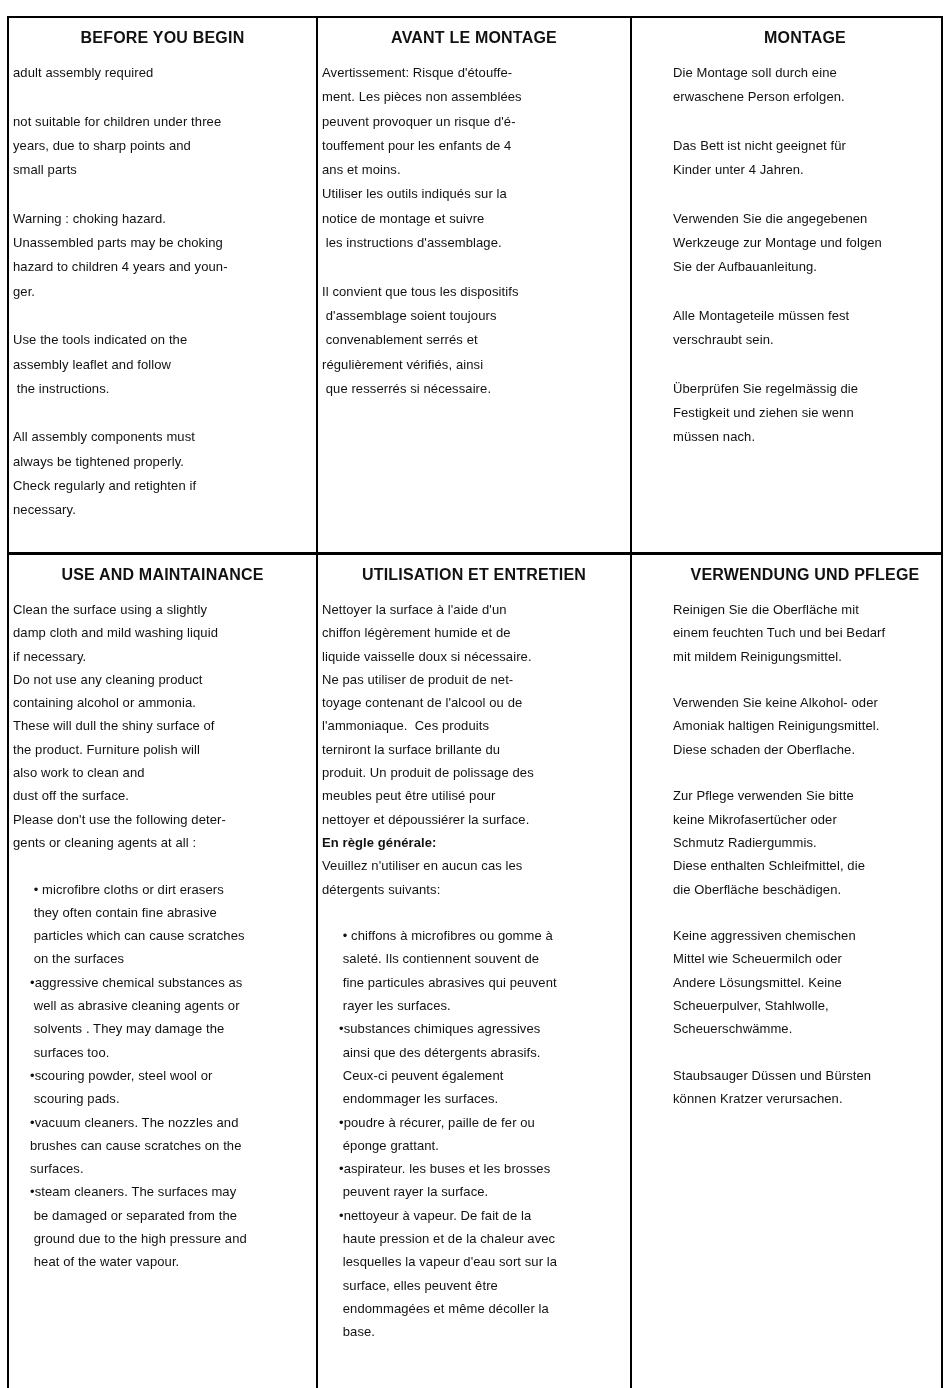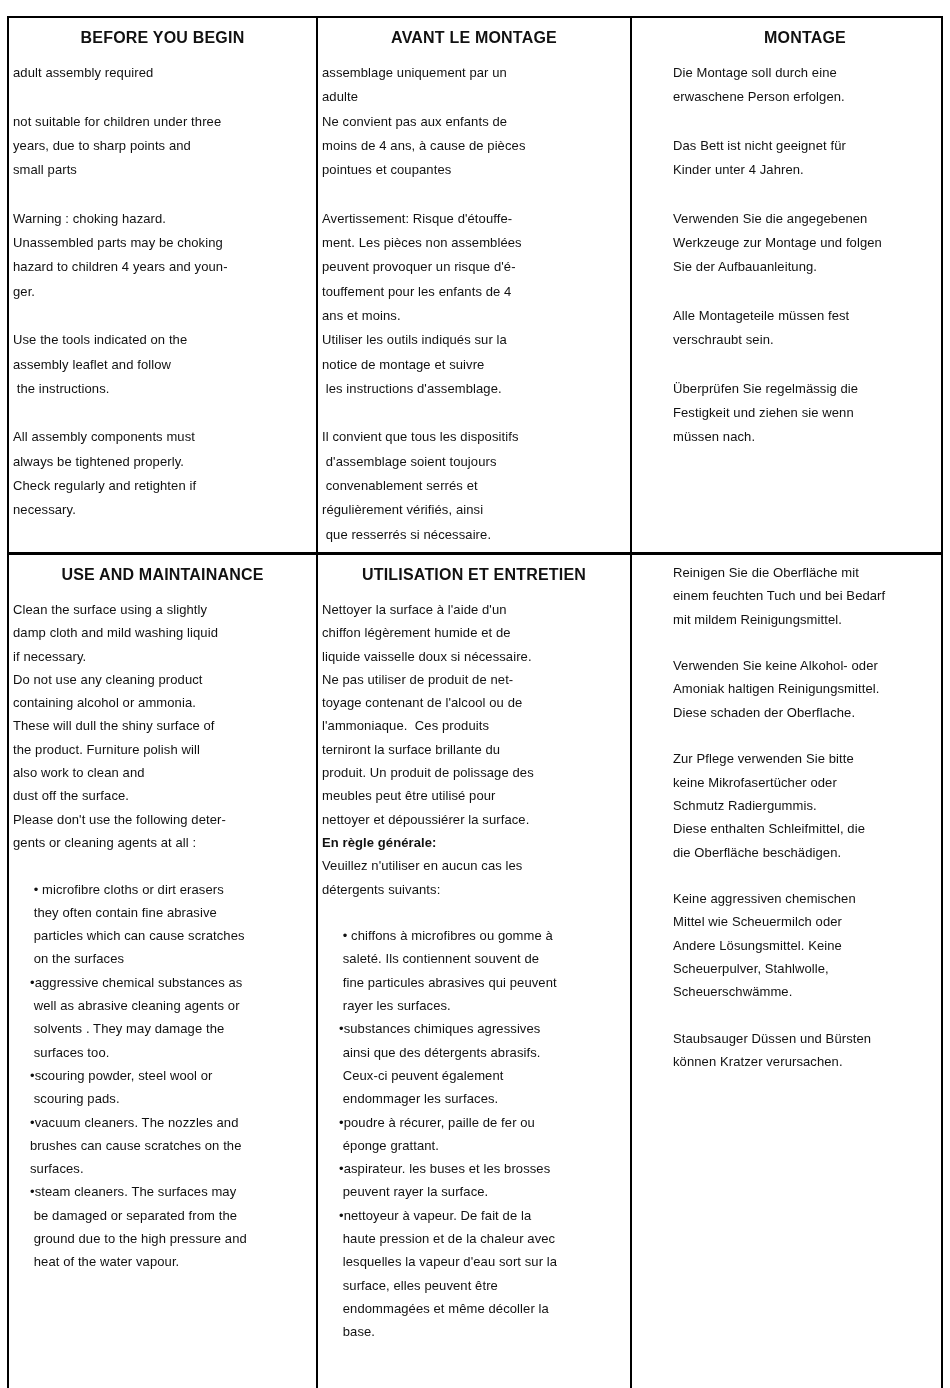--- a/index.html
+++ b/index.html
@@ -76,25 +76,20 @@
  the instructions.</div>
           <div class="block">All assembly components must
 always be tightened properly.
 Check regularly and retighten if
 necessary.</div>
         </div>
     </div>
     <div class="cell">
       <h3 class="hdr">AVANT LE MONTAGE</h3>
       <div class="blocks">
-          <div class="block">assemblage uniquement par un
-adulte
-Ne convient pas aux enfants de
-moins de 4 ans, à cause de pièces
-pointues et coupantes</div>
           <div class="block">Avertissement: Risque d'étouffe-
 ment. Les pièces non assemblées
 peuvent provoquer un risque d'é-
 touffement pour les enfants de 4
 ans et moins.
 Utiliser les outils indiqués sur la
 notice de montage et suivre
  les instructions d'assemblage.</div>
           <div class="block">Il convient que tous les dispositifs
  d'assemblage soient toujours
@@ -186,20 +181,21 @@
  peuvent rayer la surface.
 •nettoyeur à vapeur. De fait de la
  haute pression et de la chaleur avec
  lesquelles la vapeur d'eau sort sur la
  surface, elles peuvent être
  endommagées et même décoller la
  base.</div>
         </div>
     </div>
     <div class="cell">
+      <h3 class="hdr">VERWENDUNG UND PFLEGE</h3>
       <div class="blocks">
           <div class="block">Reinigen Sie die Oberfläche mit
 einem feuchten Tuch und bei Bedarf
 mit mildem Reinigungsmittel.</div>
           <div class="block">Verwenden Sie keine Alkohol- oder
 Amoniak haltigen Reinigungsmittel.
 Diese schaden der Oberflache.</div>
           <div class="block">Zur Pflege verwenden Sie bitte
 keine Mikrofasertücher oder
 Schmutz Radiergummis.

